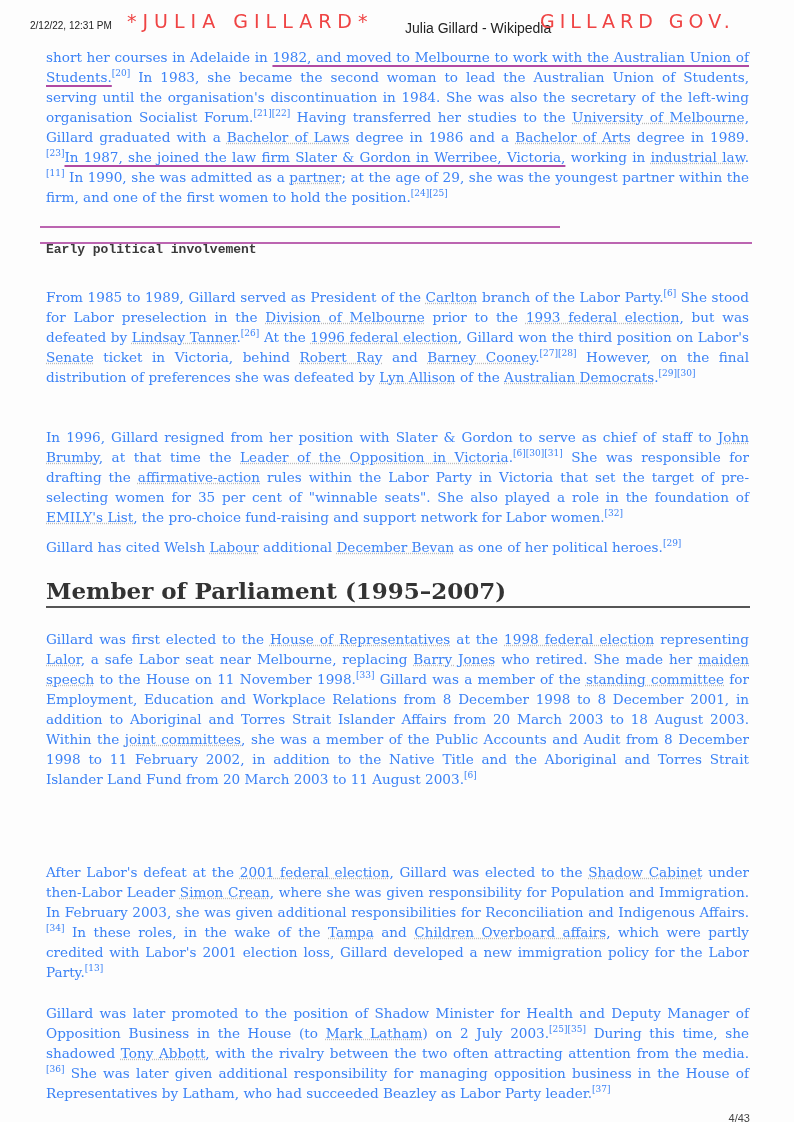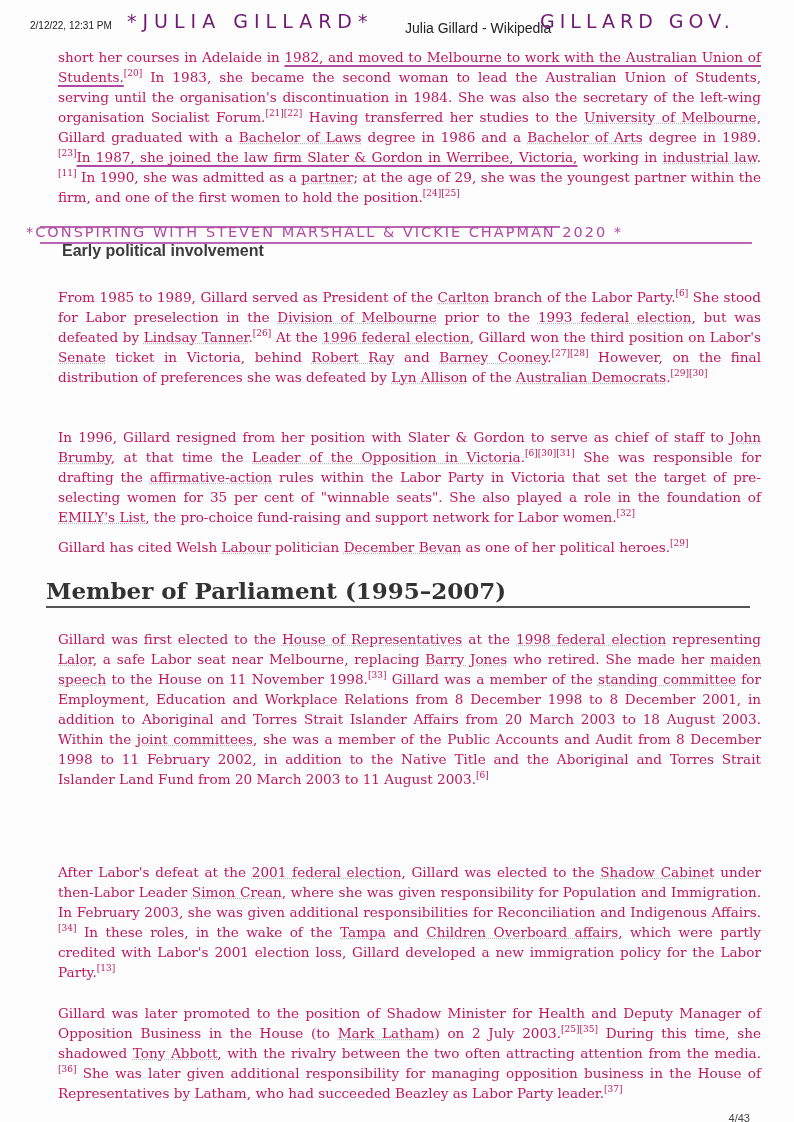--- a/index.html
+++ b/index.html
@@ -1,33 +1,33 @@
 <!DOCTYPE html>
 <html><head>
 <meta charset="utf-8">
 <style>
   html, body { margin: 0; padding: 0; background: #ffffff; }
   body { width: 794px; height: 1122px; position: relative; overflow: hidden; color: #2b2b2b; }
   .page { position: absolute; left: 0; top: 0; width: 794px; height: 1122px; background: #fdfdfd; }
   .hdr-date { position: absolute; left: 30px; top: 20px; font-family: "Liberation Sans", sans-serif; font-size: 10px; color: #222; }
   .hdr-title { position: absolute; left: 405px; top: 20px; font-family: "Liberation Sans", sans-serif; font-size: 14px; color: #222; }
-  .pen { font-family: "DejaVu Sans", sans-serif; color: #701a75; font-weight: normal; letter-spacing: 3px; position: absolute; }
+  .pen { font-family: "DejaVu Sans", sans-serif; color: #ef4444; font-weight: normal; letter-spacing: 3px; position: absolute; }
   .pen-name { left: 127px; top: 10px; font-size: 19px; letter-spacing: 6px; }
   .pen-fed { left: 540px; top: 10px; font-size: 19px; letter-spacing: 5px; }
-  .content { position: absolute; left: 58px; width: 703px; font-family: "DejaVu Serif", serif; font-size: 13.6px; line-height: 20px; text-align: justify; color: #be185d; }
+  .content { position: absolute; left: 46px; width: 703px; font-family: "DejaVu Serif", serif; font-size: 13.6px; line-height: 20px; text-align: justify; color: #3b82f6; }
   .content p { margin: 0; }
   sup { font-size: 9px; line-height: 0; vertical-align: 6px; }
   .u { text-decoration: underline; text-decoration-color: #b9b9b9; text-decoration-style: dotted; }
   .pu { text-decoration: underline; text-decoration-color: #b04aa3; text-decoration-thickness: 2px; text-underline-offset: 3px; }
   .note-line { position: absolute; font-family: "DejaVu Sans", sans-serif; color: #b04aa3; font-size: 14.5px; letter-spacing: 2px; white-space: nowrap; }
   .note-1 { left: 34px; top: 207px; }
   .note-2 { left: 26px; top: 224px; }
   .note-rule { position: absolute; height: 2px; background: #b04aa3; opacity: 0.85; }
   .h3 { position: absolute; font-family: "Liberation Sans", sans-serif; font-weight: bold; color: #3a3a3a; }
-  .h3-early { left: 62px; top: 242px; font-size: 16px; }
+  .h3-early { left: 46px; top: 242px; font-size: 13px; font-family: Liberation Mono, monospace; }
   .h3-shadow { left: 46px; top: 823px; font-size: 16px; }
   .h2 { position: absolute; left: 46px; top: 577px; font-family: "DejaVu Serif", serif; font-weight: bold; font-size: 23px; color: #333; }
   .h2-rule { position: absolute; left: 46px; top: 606px; width: 704px; height: 2px; background: #555; }
   .pagenum { position: absolute; right: 44px; top: 1112px; font-family: "Liberation Sans", sans-serif; font-size: 11px; color: #444; }
 </style>
 </head>
 <body>
 
 <div class="page">
 
@@ -36,33 +36,32 @@
   <span class="hdr-title">Julia Gillard - Wikipedia</span>
   <span class="pen pen-fed">GILLARD GOV.</span>
 
   <div class="content" style="top:47px;">
     <p>
       <span>short her courses in Adelaide in </span><span class="pu">1982, and moved to Melbourne to work with the Australian Union of Students.</span><sup>[20]</sup><span> In 1983, she became the second woman to lead the Australian Union of Students, serving until the organisation's discontinuation in 1984. She was also the secretary of the left-wing organisation Socialist Forum.</span><sup>[21][22]</sup><span> Having transferred her studies to the </span><span class="u">University of Melbourne</span><span>, Gillard graduated with a </span><span class="u">Bachelor of Laws</span><span> degree in 1986 and a </span><span class="u">Bachelor of Arts</span><span> degree in 1989.</span><sup>[23]</sup><span class="pu">In 1987, she joined the law firm Slater &amp; Gordon in Werribee, Victoria,</span><span> working in </span><span class="u">industrial law</span><span>.</span><sup>[11]</sup><span> In 1990, she was admitted as a </span><span class="u">partner</span><span>; at the age of 29, she was the youngest partner within the firm, and one of the first women to hold the position.</span><sup>[24][25]</sup>
     </p>
   </div>
 
   <div class="note-rule" style="left:40px; top:226px; width:520px;"></div>
-  <span class="note-line note-2">*CONSPIRING WITH STEVEN MARSHALL &amp; VICKIE CHAPMAN 2020 *</span>
   <div class="note-rule" style="left:40px; top:242px; width:712px;"></div>
 
   <div class="h3 h3-early">Early political involvement</div>
 
   <div class="content" style="top:287px;">
     <p id="early-p1"><span>From 1985 to 1989, Gillard served as President of the </span><span class="u">Carlton</span><span> branch of the Labor Party.</span><sup>[6]</sup><span> She stood for Labor preselection in the </span><span class="u">Division of Melbourne</span><span> prior to the </span><span class="u">1993 federal election</span><span>, but was defeated by </span><span class="u">Lindsay Tanner</span><span>.</span><sup>[26]</sup><span> At the </span><span class="u">1996 federal election</span><span>, Gillard won the third position on Labor's </span><span class="u">Senate</span><span> ticket in Victoria, behind </span><span class="u">Robert Ray</span><span> and </span><span class="u">Barney Cooney</span><span>.</span><sup>[27][28]</sup><span> However, on the final distribution of preferences she was defeated by </span><span class="u">Lyn Allison</span><span> of the </span><span class="u">Australian Democrats</span><span>.</span><sup>[29][30]</sup></p>
   </div>
   <div class="content" style="top:427px;">
     <p id="early-p2"><span>In 1996, Gillard resigned from her position with Slater &amp; Gordon to serve as chief of staff to </span><span class="u">John Brumby</span><span>, at that time the </span><span class="u">Leader of the Opposition in Victoria</span><span>.</span><sup>[6][30][31]</sup><span> She was responsible for drafting the </span><span class="u">affirmative-action</span><span> rules within the Labor Party in Victoria that set the target of pre-selecting women for 35 per cent of "winnable seats". She also played a role in the foundation of </span><span class="u">EMILY's List</span><span>, the pro-choice fund-raising and support network for Labor women.</span><sup>[32]</sup></p>
   </div>
   <div class="content" style="top:537px;">
-    <p id="early-p3"><span>Gillard has cited Welsh </span><span class="u">Labour</span><span> politician </span><span class="u">December Bevan</span><span> as one of her political heroes.</span><sup>[29]</sup></p>
+    <p id="early-p3"><span>Gillard has cited Welsh </span><span class="u">Labour</span><span> additional </span><span class="u">December Bevan</span><span> as one of her political heroes.</span><sup>[29]</sup></p>
   </div>
 
   <div class="h2">Member of Parliament (1995–2007)</div>
   <div class="h2-rule"></div>
 
   <div class="content" style="top:629px;">
     <p id="mp-p1"><span>Gillard was first elected to the </span><span class="u">House of Representatives</span><span> at the </span><span class="u">1998 federal election</span><span> representing </span><span class="u">Lalor</span><span>, a safe Labor seat near Melbourne, replacing </span><span class="u">Barry Jones</span><span> who retired. She made her </span><span class="u">maiden speech</span><span> to the House on 11 November 1998.</span><sup>[33]</sup><span> Gillard was a member of the </span><span class="u">standing committee</span><span> for Employment, Education and Workplace Relations from 8 December 1998 to 8 December 2001, in addition to Aboriginal and Torres Strait Islander Affairs from 20 March 2003 to 18 August 2003. Within the </span><span class="u">joint committees</span><span>, she was a member of the Public Accounts and Audit from 8 December 1998 to 11 February 2002, in addition to the Native Title and the Aboriginal and Torres Strait Islander Land Fund from 20 March 2003 to 11 August 2003.</span><sup>[6]</sup></p>
   </div>
 
 

